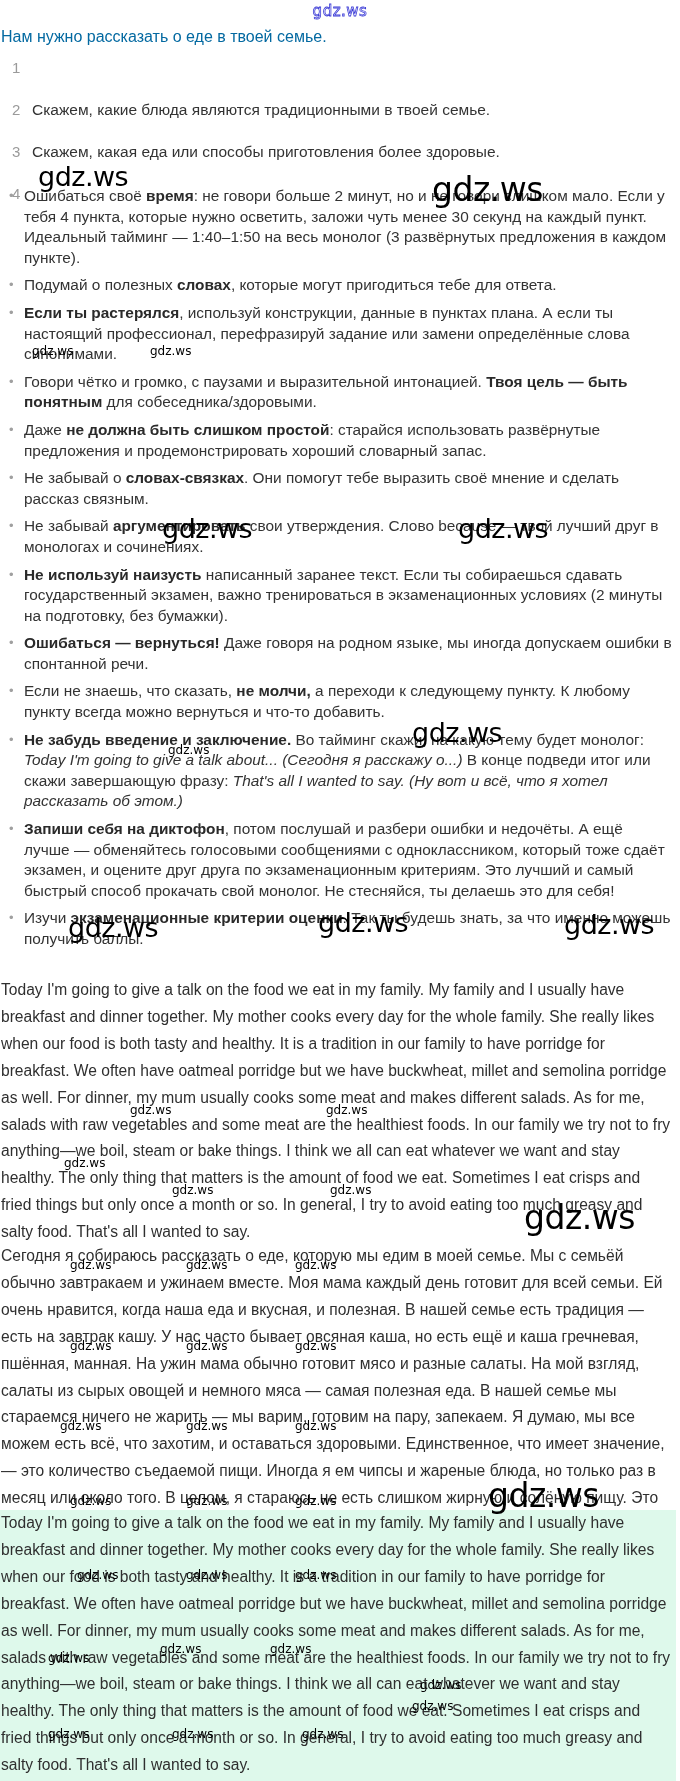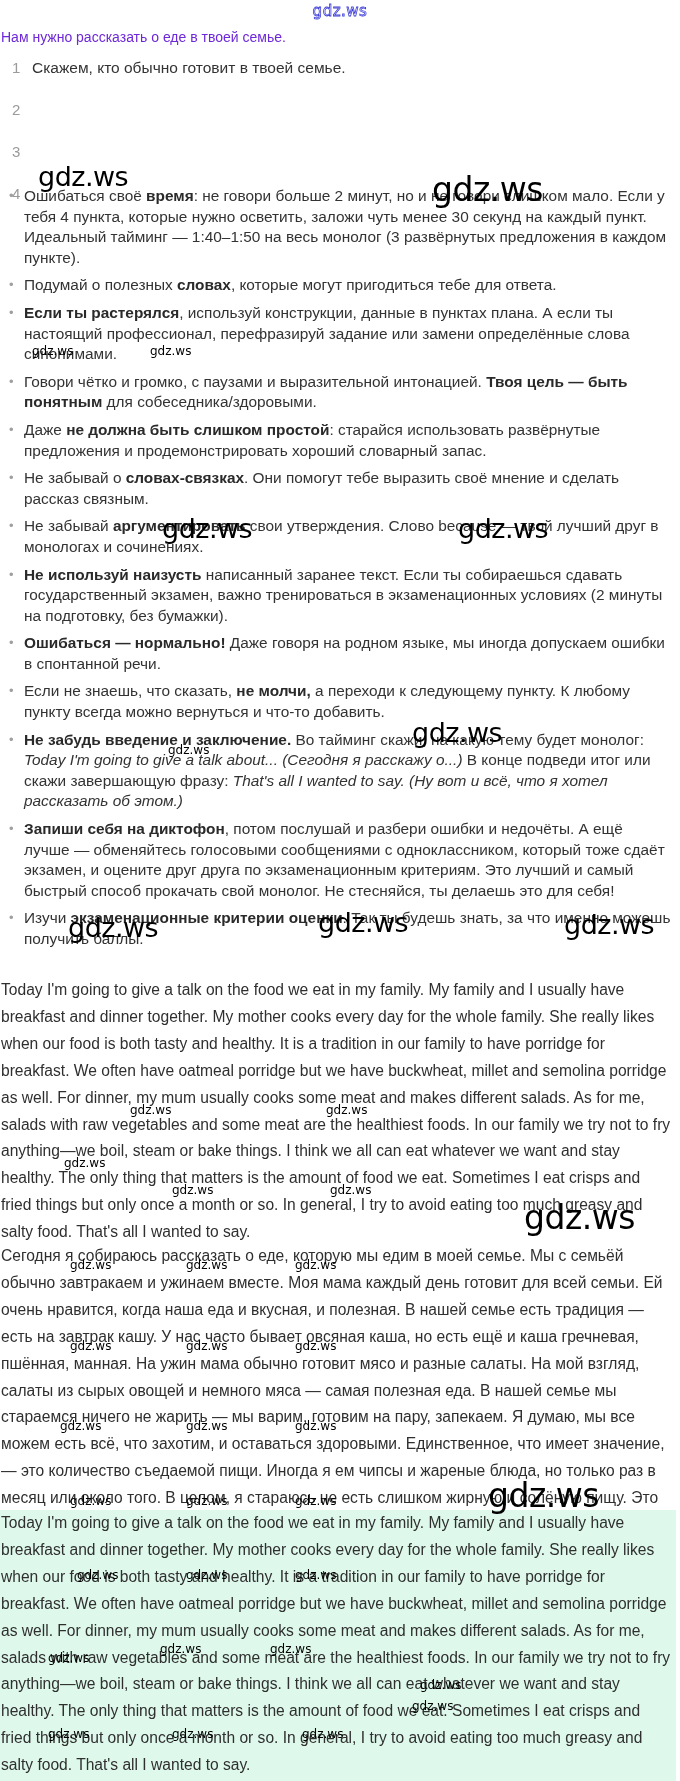--- a/index.html
+++ b/index.html
@@ -16,22 +16,22 @@
     text-align: center;
     font-family: "DejaVu Sans", sans-serif;
     font-size: 15px;
     color: #ffffff;
     -webkit-text-stroke: 0.8px #3a3ad6;
     letter-spacing: 0.5px;
     line-height: 18px;
   }
   .intro {
     position: absolute; left: 1px; top: 27px;
-    font-size: 14px; line-height: 20px;
-    color: #6d28d9;
+    font-size: 16px; line-height: 20px;
+    color: #0369a1;
   }
   .plan {
     position: absolute; left: 0; top: 58px; width: 680px;
     margin: 0; padding: 0; list-style: none;
   }
   .plan li {
     height: 42px; position: relative;
     font-size: 15.5px; line-height: 20px; color: #333;
   }
   .plan li .num {
@@ -90,43 +90,44 @@
 </head>
 <body>
 
 <div class="site-logo">gdz.ws</div>
 
 <div class="intro">Нам нужно рассказать о еде в твоей семье.</div>
 
 <ol class="plan">
   <li>
     <span class="num">1</span>
-    <span class="txt">Скажем, кто обычно готовит в твоей семье.</span>
   </li>
   <li>
     <span class="num">2</span>
+    <span class="txt">Скажем, какие блюда являются традиционными в твоей семье.</span>
   </li>
   <li>
     <span class="num">3</span>
+    <span class="txt">Скажем, какая еда или способы приготовления более здоровые.</span>
   </li>
   <li>
     <span class="num">4</span>
   </li>
 </ol>
 
 <ul class="tips" id="tips">
     <li><span class="bullet">•</span><span>Ошибаться своё </span><b>время</b><span>: не говори больше 2 минут, но и не говори слишком мало. Если у тебя 4 пункта, которые нужно осветить, заложи чуть менее 30 секунд на каждый пункт. Идеальный тайминг — 1:40–1:50 на весь монолог (3 развёрнутых предложения в каждом пункте).</span></li>
     <li><span class="bullet">•</span><span>Подумай о полезных </span><b>словах</b><span>, которые могут пригодиться тебе для ответа.</span></li>
     <li><span class="bullet">•</span><b>Если ты растерялся</b><span>, используй конструкции, данные в пунктах плана. А если ты настоящий профессионал, перефразируй задание или замени определённые слова синонимами.</span></li>
     <li><span class="bullet">•</span><span>Говори чётко и громко, с паузами и выразительной интонацией. </span><b>Твоя цель — быть понятным</b><span> для собеседника/здоровыми.</span></li>
     <li><span class="bullet">•</span><span>Даже </span><b>не должна быть слишком простой</b><span>: старайся использовать развёрнутые предложения и продемонстрировать хороший словарный запас.</span></li>
     <li><span class="bullet">•</span><span>Не забывай о </span><b>словах-связках</b><span>. Они помогут тебе выразить своё мнение и сделать рассказ связным.</span></li>
     <li><span class="bullet">•</span><span>Не забывай </span><b>аргументировать</b><span> свои утверждения. Слово because — твой лучший друг в монологах и сочинениях.</span></li>
     <li><span class="bullet">•</span><b>Не используй наизусть</b><span> написанный заранее текст. Если ты собираешься сдавать государственный экзамен, важно тренироваться в экзаменационных условиях (2 минуты на подготовку, без бумажки).</span></li>
-    <li><span class="bullet">•</span><b>Ошибаться — нормально!</b><span> Даже говоря на родном языке, мы иногда допускаем ошибки в спонтанной речи.</span></li>
+    <li><span class="bullet">•</span><b>Ошибаться — вернуться!</b><span> Даже говоря на родном языке, мы иногда допускаем ошибки в спонтанной речи.</span></li>
     <li><span class="bullet">•</span><span>Если не знаешь, что сказать, </span><b>не молчи,</b><span> а переходи к следующему пункту. К любому пункту всегда можно вернуться и что-то добавить.</span></li>
     <li><span class="bullet">•</span><b>Не забудь введение и заключение.</b><span> Во тайминг скажи, на какую тему будет монолог: </span><i>Today I'm going to give a talk about... (Сегодня я расскажу о...)</i><span> В конце подведи итог или скажи завершающую фразу: </span><i>That's all I wanted to say. (Ну вот и всё, что я хотел рассказать об этом.)</i></li>
     <li><span class="bullet">•</span><b>Запиши себя на диктофон</b><span>, потом послушай и разбери ошибки и недочёты. А ещё лучше — обменяйтесь голосовыми сообщениями с одноклассником, который тоже сдаёт экзамен, и оцените друг друга по экзаменационным критериям. Это лучший и самый быстрый способ прокачать свой монолог. Не стесняйся, ты делаешь это для себя!</span></li>
     <li><span class="bullet">•</span><span>Изучи </span><b>экзаменационные критерии оценки</b><span>. Так ты будешь знать, за что именно можешь получить баллы.</span></li>
   </ul>
 
 <p class="answer answer-en">Today I'm going to give a talk on the food we eat in my family. My family and I usually have breakfast and dinner together. My mother cooks every day for the whole family. She really likes when our food is both tasty and healthy. It is a tradition in our family to have porridge for breakfast. We often have oatmeal porridge but we have buckwheat, millet and semolina porridge as well. For dinner, my mum usually cooks some meat and makes different salads. As for me, salads with raw vegetables and some meat are the healthiest foods. In our family we try not to fry anything—we boil, steam or bake things. I think we all can eat whatever we want and stay healthy. The only thing that matters is the amount of food we eat. Sometimes I eat crisps and fried things but only once a month or so. In general, I try to avoid eating too much greasy and salty food. That's all I wanted to say.</p>
 
 <p class="answer answer-ru">Сегодня я собираюсь рассказать о еде, которую мы едим в моей семье. Мы с семьёй обычно завтракаем и ужинаем вместе. Моя мама каждый день готовит для всей семьи. Ей очень нравится, когда наша еда и вкусная, и полезная. В нашей семье есть традиция — есть на завтрак кашу. У нас часто бывает овсяная каша, но есть ещё и каша гречневая, пшённая, манная. На ужин мама обычно готовит мясо и разные салаты. На мой взгляд, салаты из сырых овощей и немного мяса — самая полезная еда. В нашей семье мы стараемся ничего не жарить — мы варим, готовим на пару, запекаем. Я думаю, мы все можем есть всё, что захотим, и оставаться здоровыми. Единственное, что имеет значение, — это количество съедаемой пищи. Иногда я ем чипсы и жареные блюда, но только раз в месяц или около того. В целом, я стараюсь не есть слишком жирную и солёную пищу. Это всё, что я хотел сказать.</p>
 

